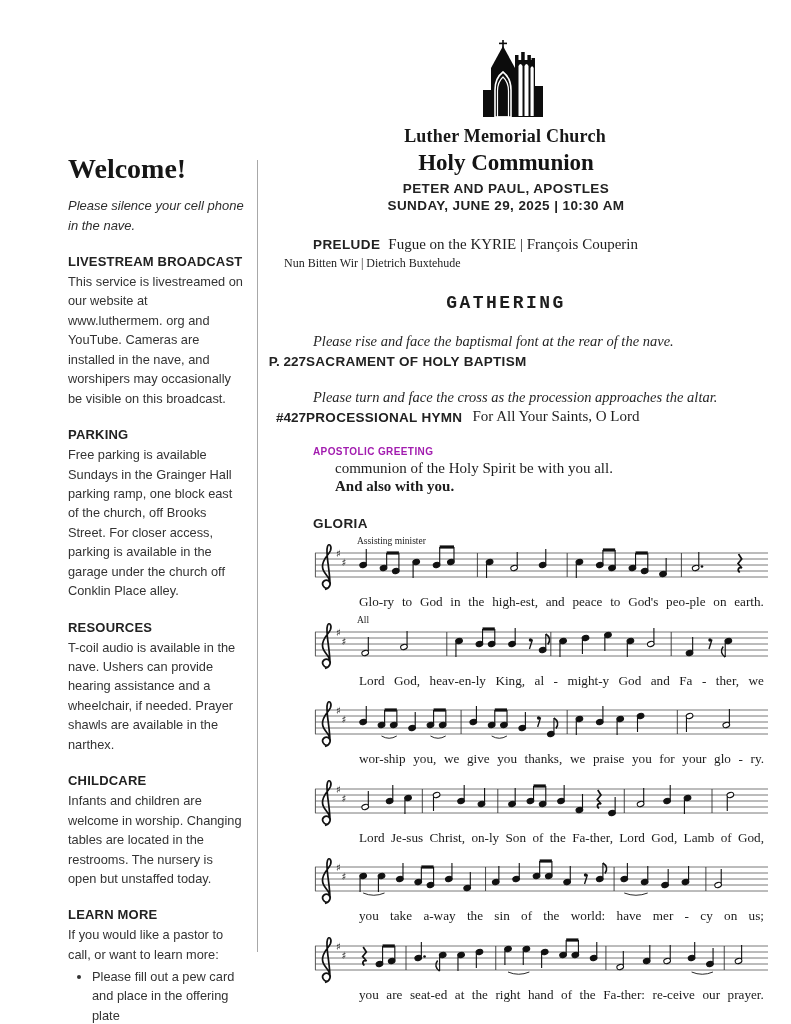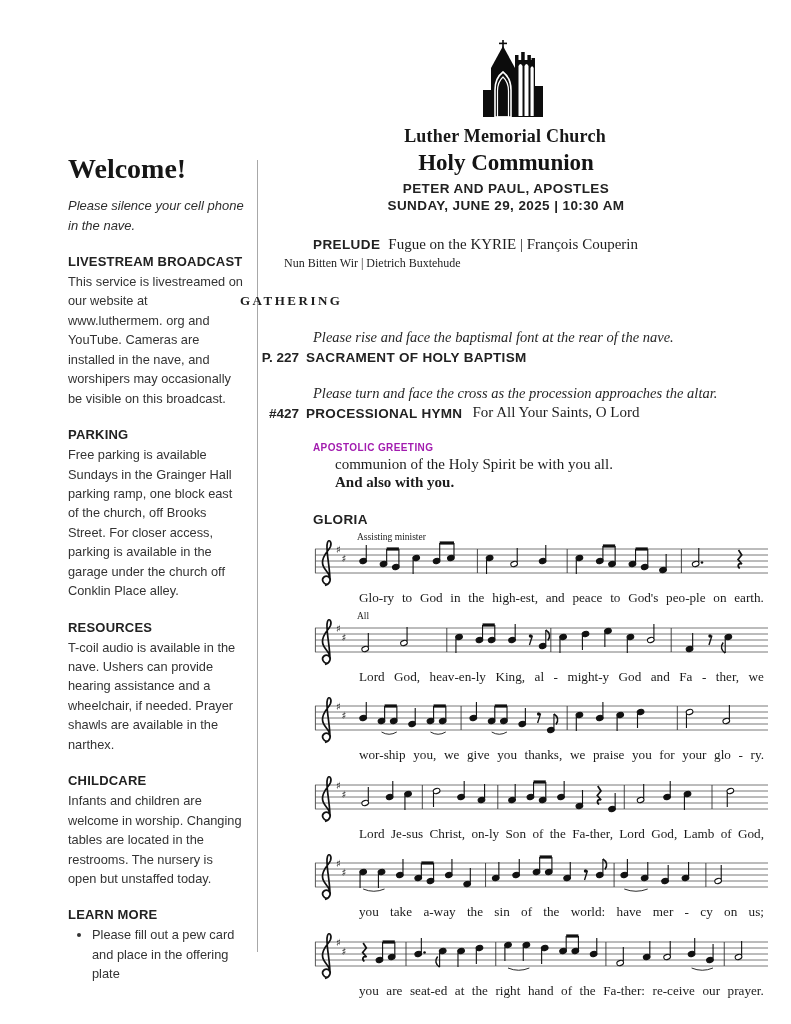--- a/index.html
+++ b/index.html
@@ -32,25 +32,25 @@
 
   
   .main { position:absolute; left:240px; top:150px; width:532px; }
   .svc-title { text-align:center; font-size:23px; font-weight:bold; color:#141414; }
   .svc-caps { text-align:center; font-family:"Liberation Sans",sans-serif; font-weight:bold;
     font-size:13.5px; letter-spacing:.4px; color:#222; margin-top:5px; }
   .prelude { margin-top:23px; margin-left:73px; font-size:15px; }
   .prelude .lbl { font-family:"Liberation Sans",sans-serif; font-weight:bold; font-size:13.5px;
     letter-spacing:.4px; margin-right:8px; color:#222; }
   .prelude-l2 { margin-left:44px; font-size:12px; margin-top:3px; }
-  .gathering { font-family:Liberation Serif, serif; font-weight:bold;
-    font-size:13px; letter-spacing:2.5px; color:#1d1d1d; margin-top:22px; }
+  .gathering { text-align:center; font-family:Liberation Mono, monospace; font-weight:bold;
+    font-size:18px; letter-spacing:2.5px; color:#1d1d1d; margin-top:22px; }
   .rubric { font-style:italic; font-size:14.5px; margin-left:73px; margin-top:20px; color:#262626; }
   .item-row { display:flex; margin-top:3px; }
-  .item-ref { width:66px; text-align:right; padding-right:7px; font-family:"Liberation Sans",sans-serif;
+  .item-ref { width:66px; text-align:right; font-family:"Liberation Sans",sans-serif;
     font-weight:bold; font-size:13.5px; color:#222; padding-top:1px; }
   .item-title { font-family:"Liberation Sans",sans-serif; font-weight:bold; font-size:13.5px;
     letter-spacing:.3px; color:#222; padding-top:1px; }
   .item-detail { font-size:15px; margin-left:10px; margin-top:-1px; }
   .greet-head { margin-left:73px; margin-top:21px; font-family:"Liberation Sans",sans-serif;
     font-weight:bold; font-size:10px; letter-spacing:.4px; color:#a21caf; }
   .greet-line { margin-left:95px; font-size:15px; line-height:1.22; margin-top:2px; }
   .greet-resp { margin-left:95px; font-size:15px; font-weight:bold; margin-top:1px; }
   .gloria-head { margin-left:73px; margin-top:21px; font-family:"Liberation Sans",sans-serif;
     font-weight:bold; font-size:13.5px; letter-spacing:.4px; color:#222; }
@@ -105,20 +105,21 @@
   <div class="sb-section">
     <div class="sb-head">RESOURCES</div>
     <div class="sb-body">T-coil audio is available in the nave. Ushers can provide hearing assistance and a wheelchair, if needed. Prayer shawls are available in the narthex.</div>
   </div>
   <div class="sb-section">
     <div class="sb-head">CHILDCARE</div>
     <div class="sb-body">Infants and children are welcome in worship. Changing tables are located in the restrooms. The nursery is open but unstaffed today.</div>
   </div>
   <div class="sb-section">
     <div class="sb-head">LEARN MORE</div>
+    <div class="sb-body">If you would like a pastor to call, or want to learn more:</div>
     <ul class="sb-bullets">
       <li>Please fill out a pew card and place in the offering plate</li>
 
     </ul>
   </div>
 </div>
 
 <div class="divider"></div>
 
 <div class="main">

